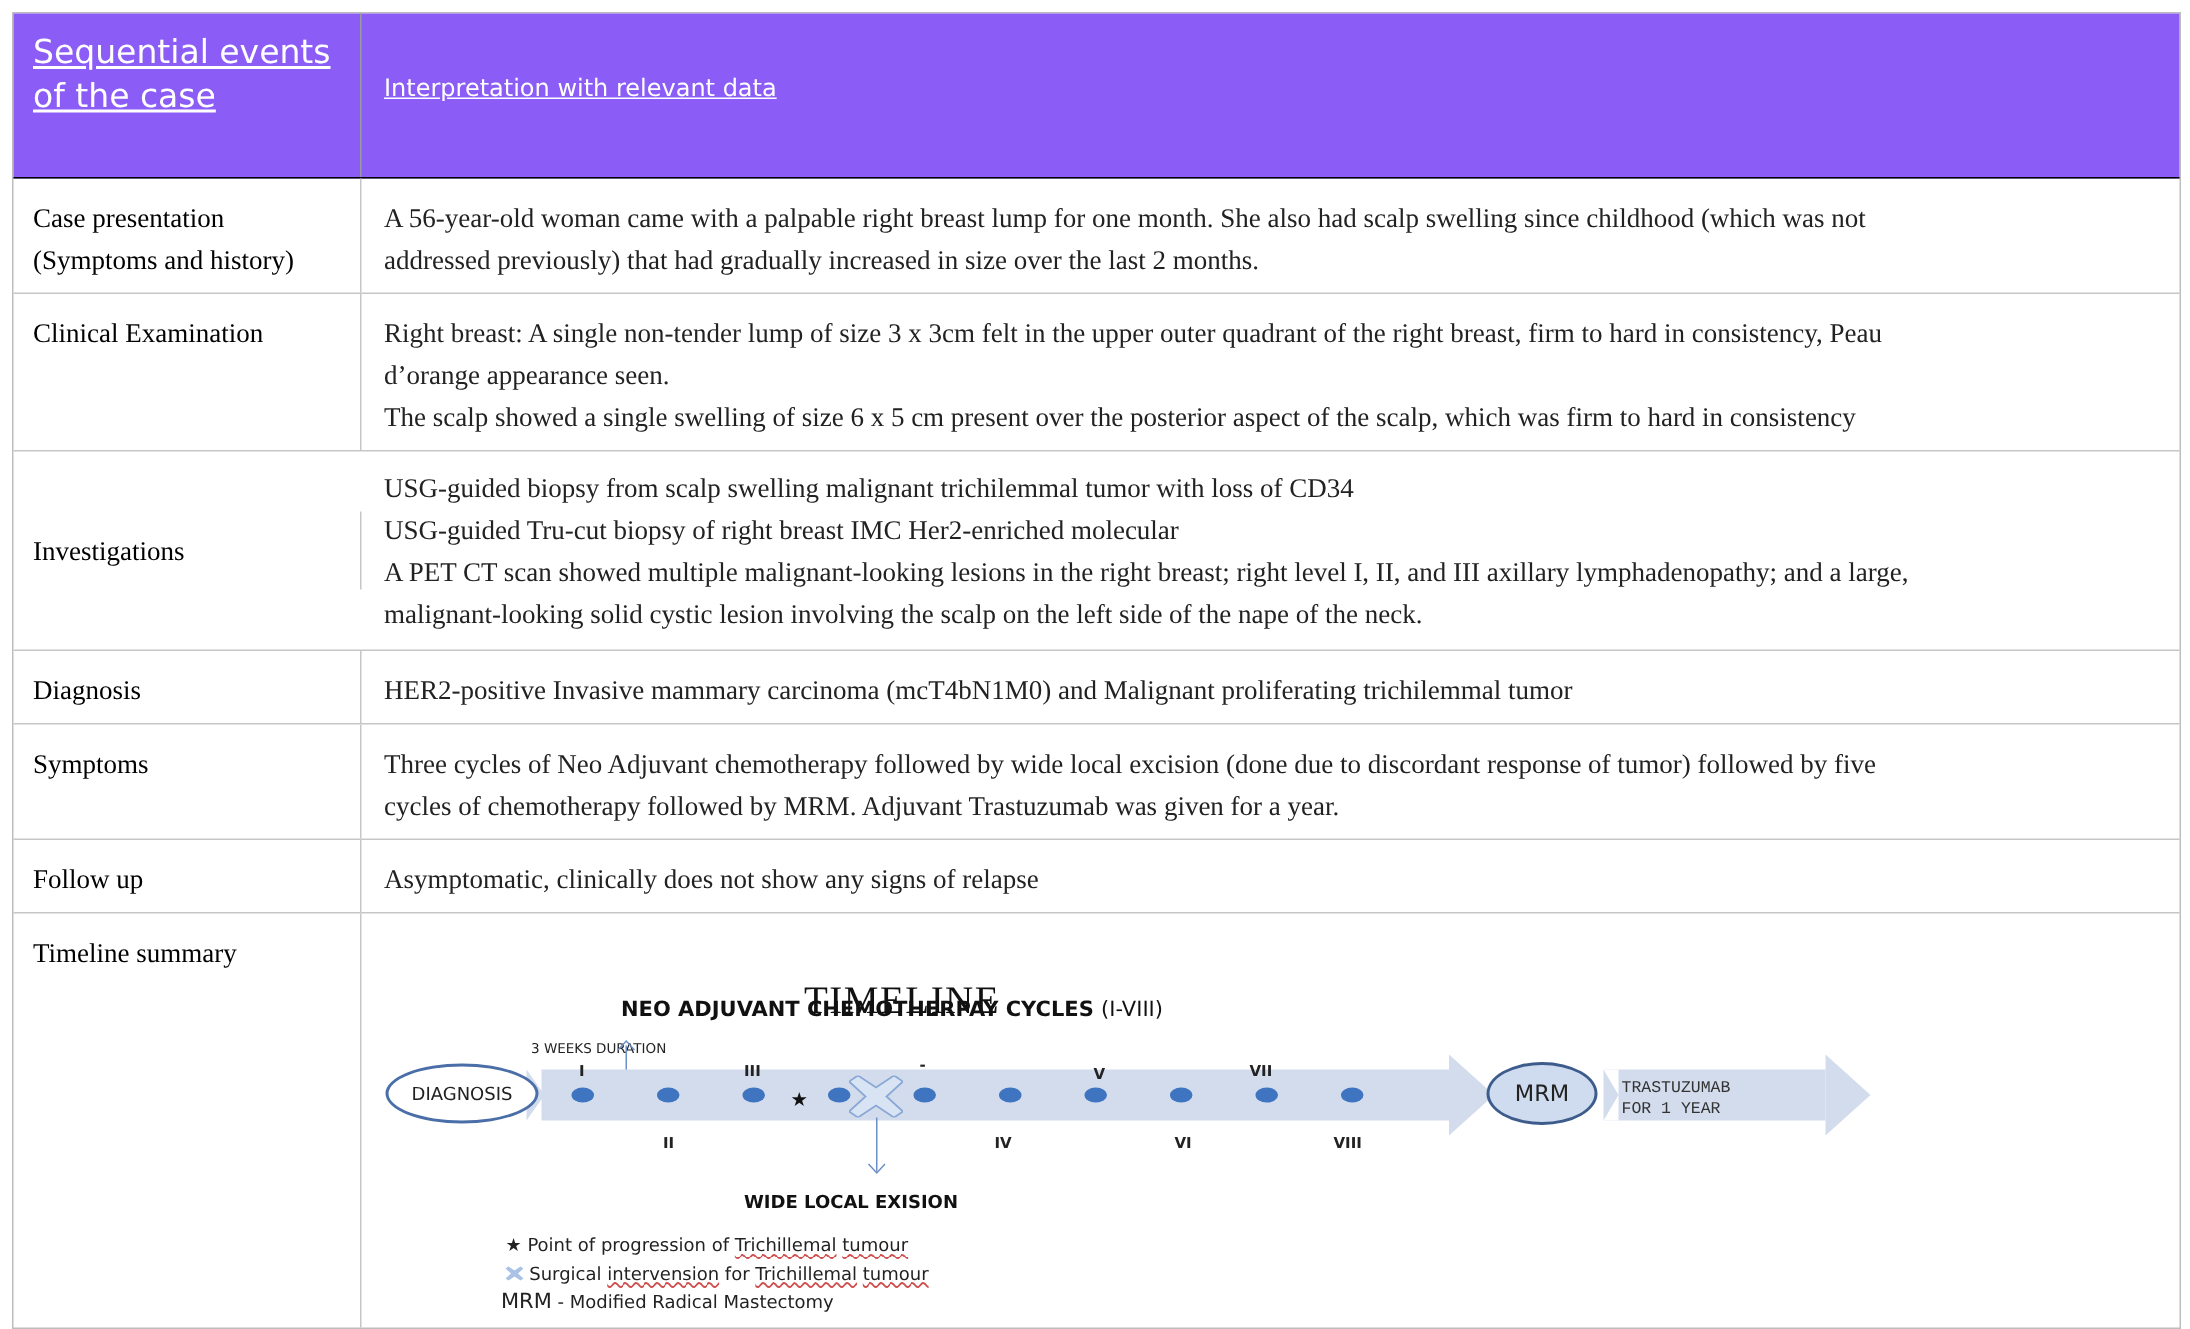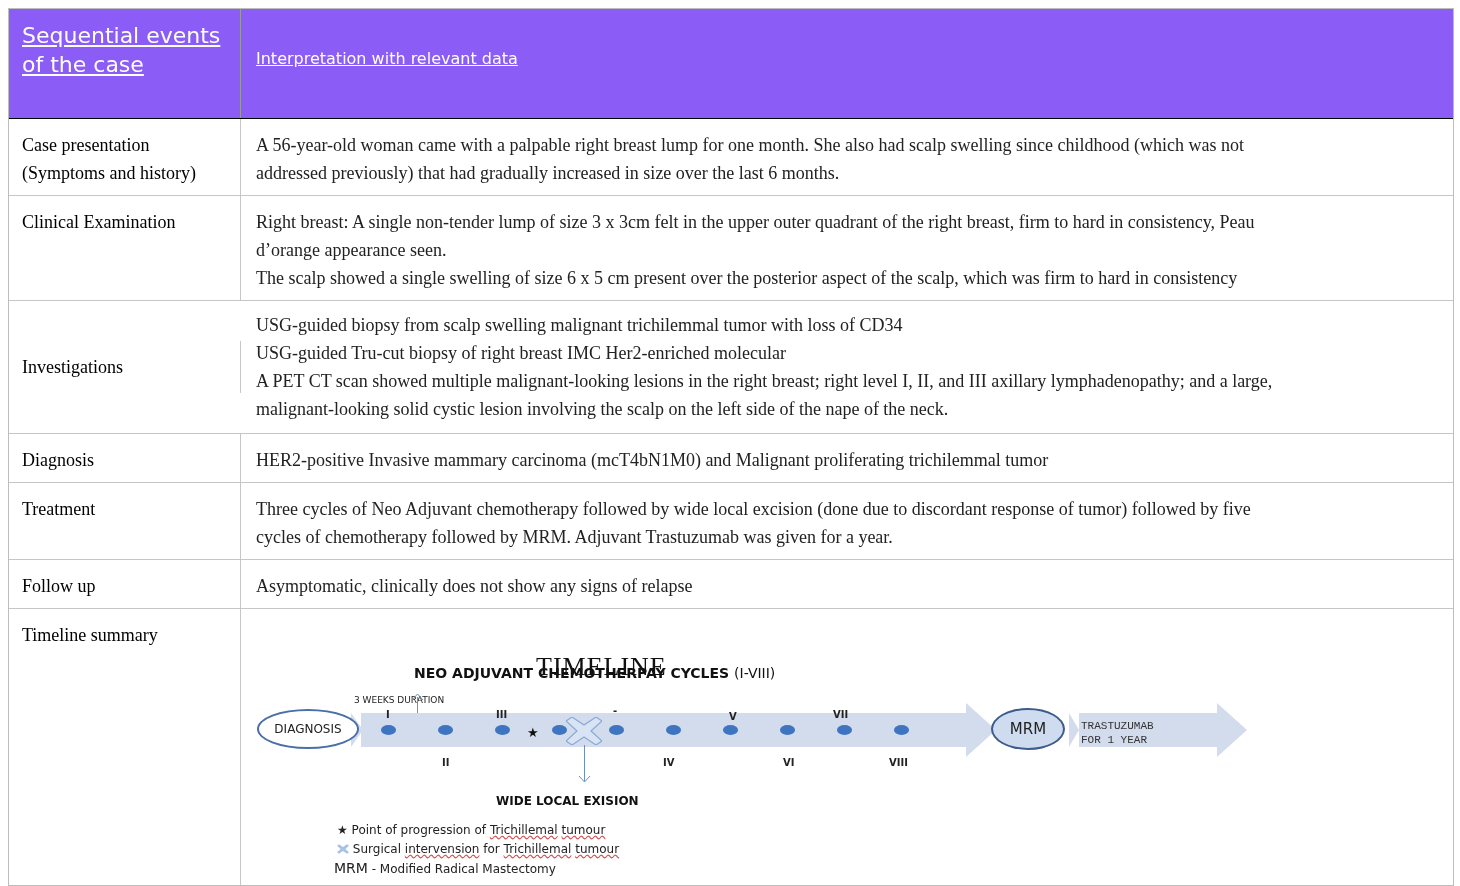--- a/index.html
+++ b/index.html
@@ -64,21 +64,21 @@
     <div class="c2">Interpretation with relevant data</div>
   </div>
 
   <div class="row r1">
     <div class="c1">
       <span class="line">Case presentation</span>
       <span class="line">(Symptoms and history)</span>
     </div>
     <div class="c2">
       <span class="line">A 56-year-old woman came with a palpable right breast lump for one month. She also had scalp swelling since childhood (which was not</span>
-      <span class="line">addressed previously) that had gradually increased in size over the last 6 months.</span>
+      <span class="line">addressed previously) that had gradually increased in size over the last 2 months.</span>
     </div>
   </div>
 
   <div class="row r2">
     <div class="c1">Clinical Examination</div>
     <div class="c2">
       <span class="line">Right breast: A single non-tender lump of size 3 x 3cm felt in the upper outer quadrant of the right breast, firm to hard in consistency, Peau</span>
       <span class="line">d’orange appearance seen.</span>
       <span class="line">The scalp showed a single swelling of size 6 x 5 cm present over the posterior aspect of the scalp, which was firm to hard in consistency</span>
     </div>
@@ -95,21 +95,21 @@
   </div>
 
   <div class="row r4">
     <div class="c1">Diagnosis</div>
     <div class="c2">
       <span class="line">HER2-positive Invasive mammary carcinoma (mcT4bN1M0) and Malignant proliferating trichilemmal tumor</span>
     </div>
   </div>
 
   <div class="row r5">
-    <div class="c1">Treatment</div>
+    <div class="c1">Symptoms</div>
     <div class="c2">
       <span class="line">Three cycles of Neo Adjuvant chemotherapy followed by wide local excision (done due to discordant response of tumor) followed by five</span>
       <span class="line">cycles of chemotherapy followed by MRM. Adjuvant Trastuzumab was given for a year.</span>
     </div>
   </div>
 
   <div class="row r6">
     <div class="c1">Follow up</div>
     <div class="c2">
       <span class="line">Asymptomatic, clinically does not show any signs of relapse</span>

